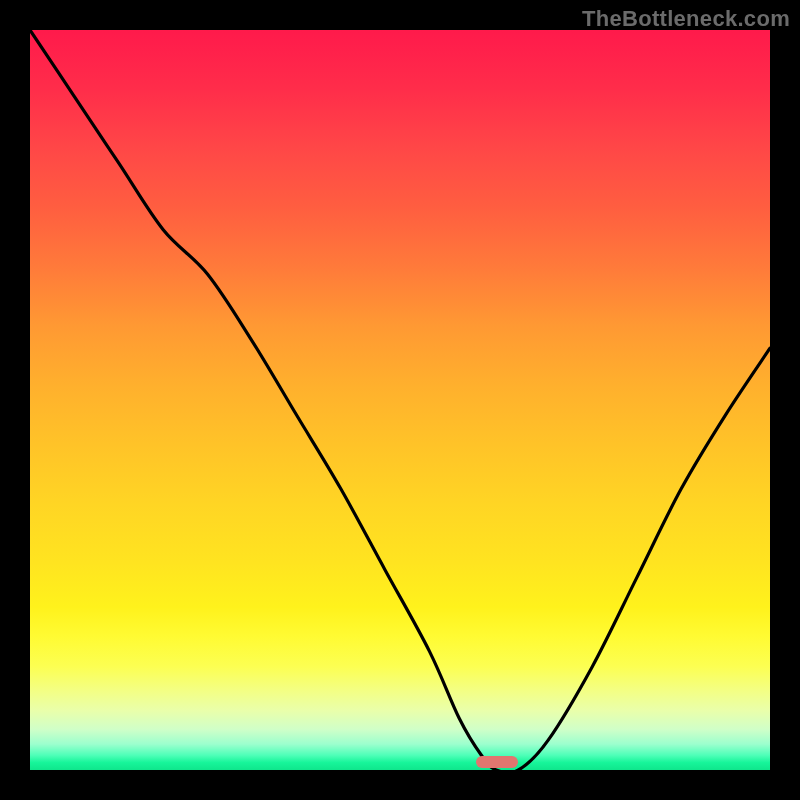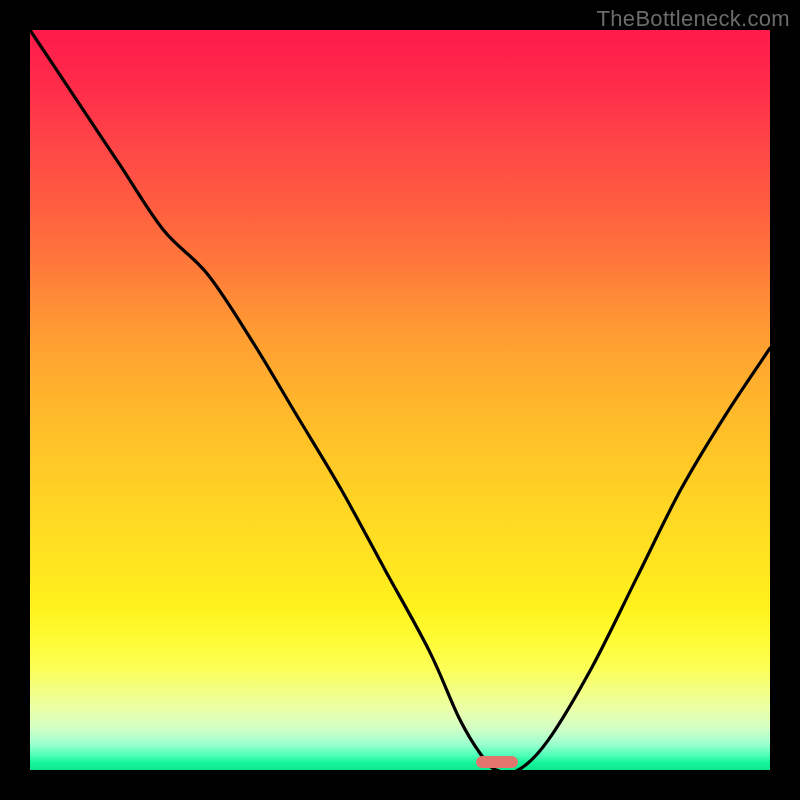--- a/index.html
+++ b/index.html
@@ -45,21 +45,21 @@
       #17f59a 99%,
       #0fe68c 100%
     );
   }
   .watermark {
     position: absolute;
     top: 6px;
     right: 10px;
     color: #6b6b6b;
     font-size: 22px;
-    font-weight: 400;
+    font-weight: 700;
     letter-spacing: 0.3px;
     user-select: none;
   }
   .curve {
     position: absolute;
     left: 0;
     top: 0;
     width: 740px;
     height: 740px;
     pointer-events: none;

